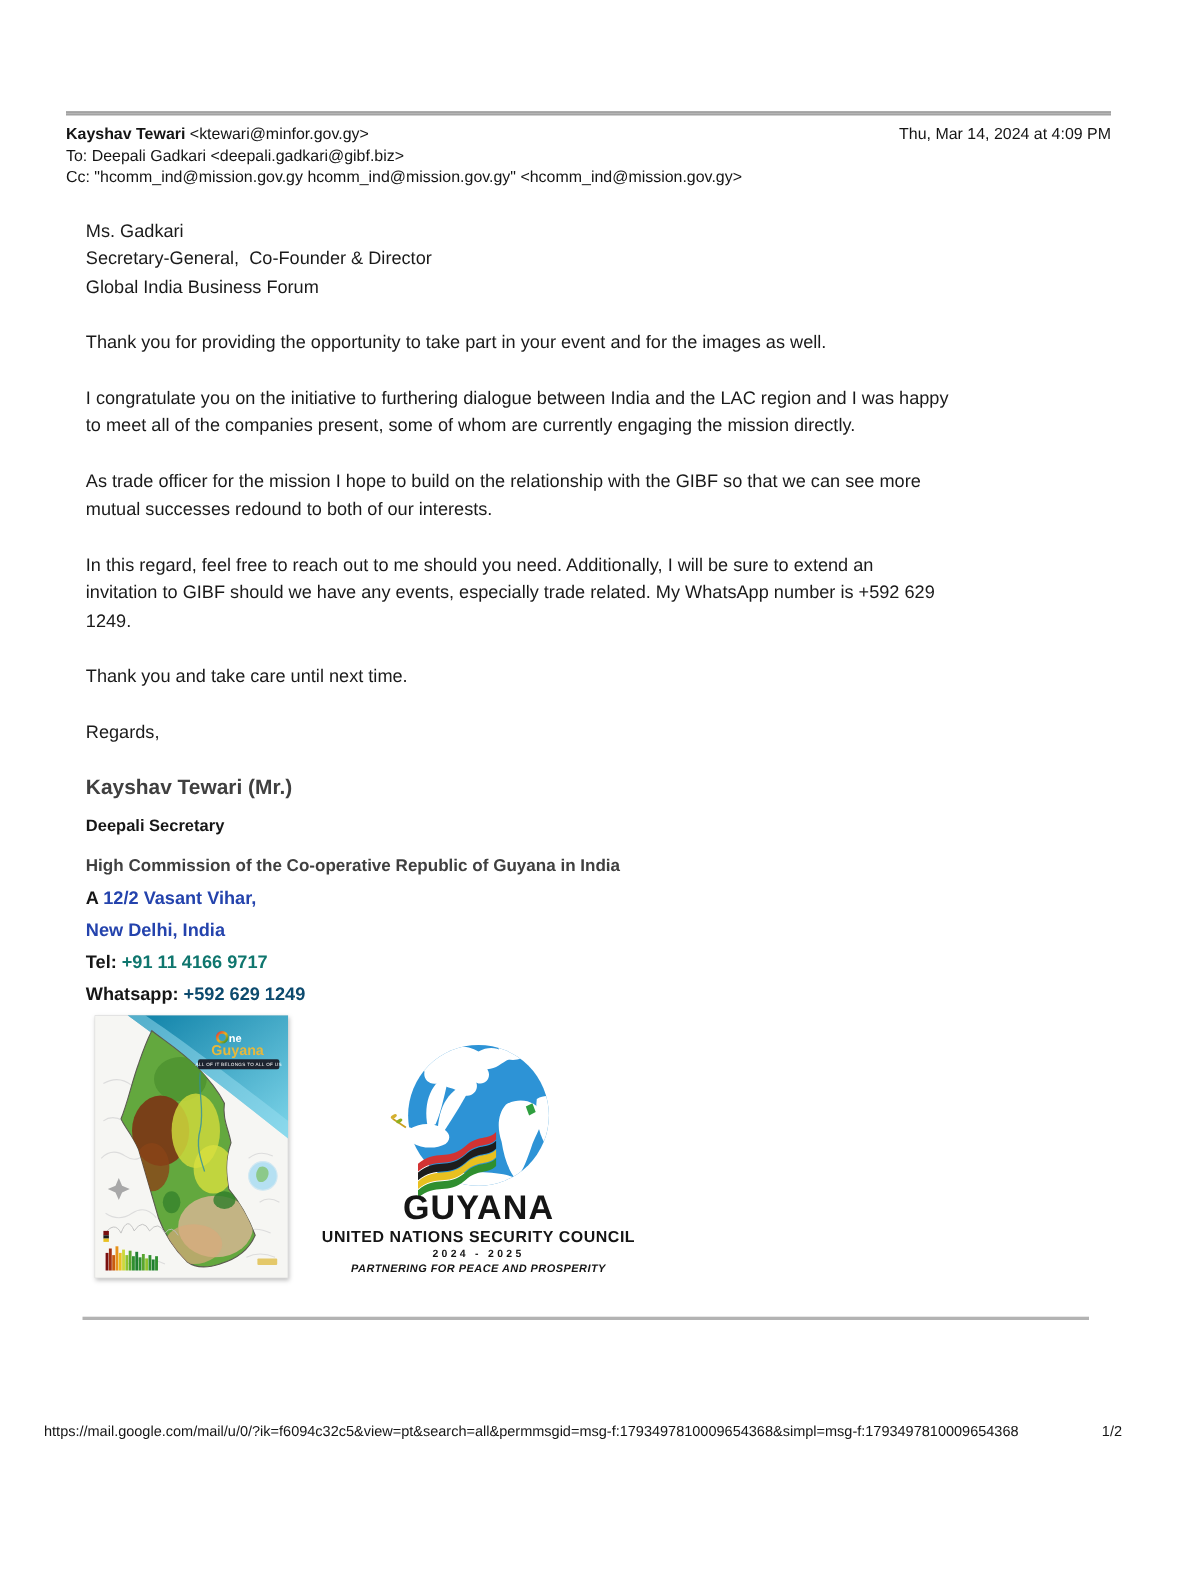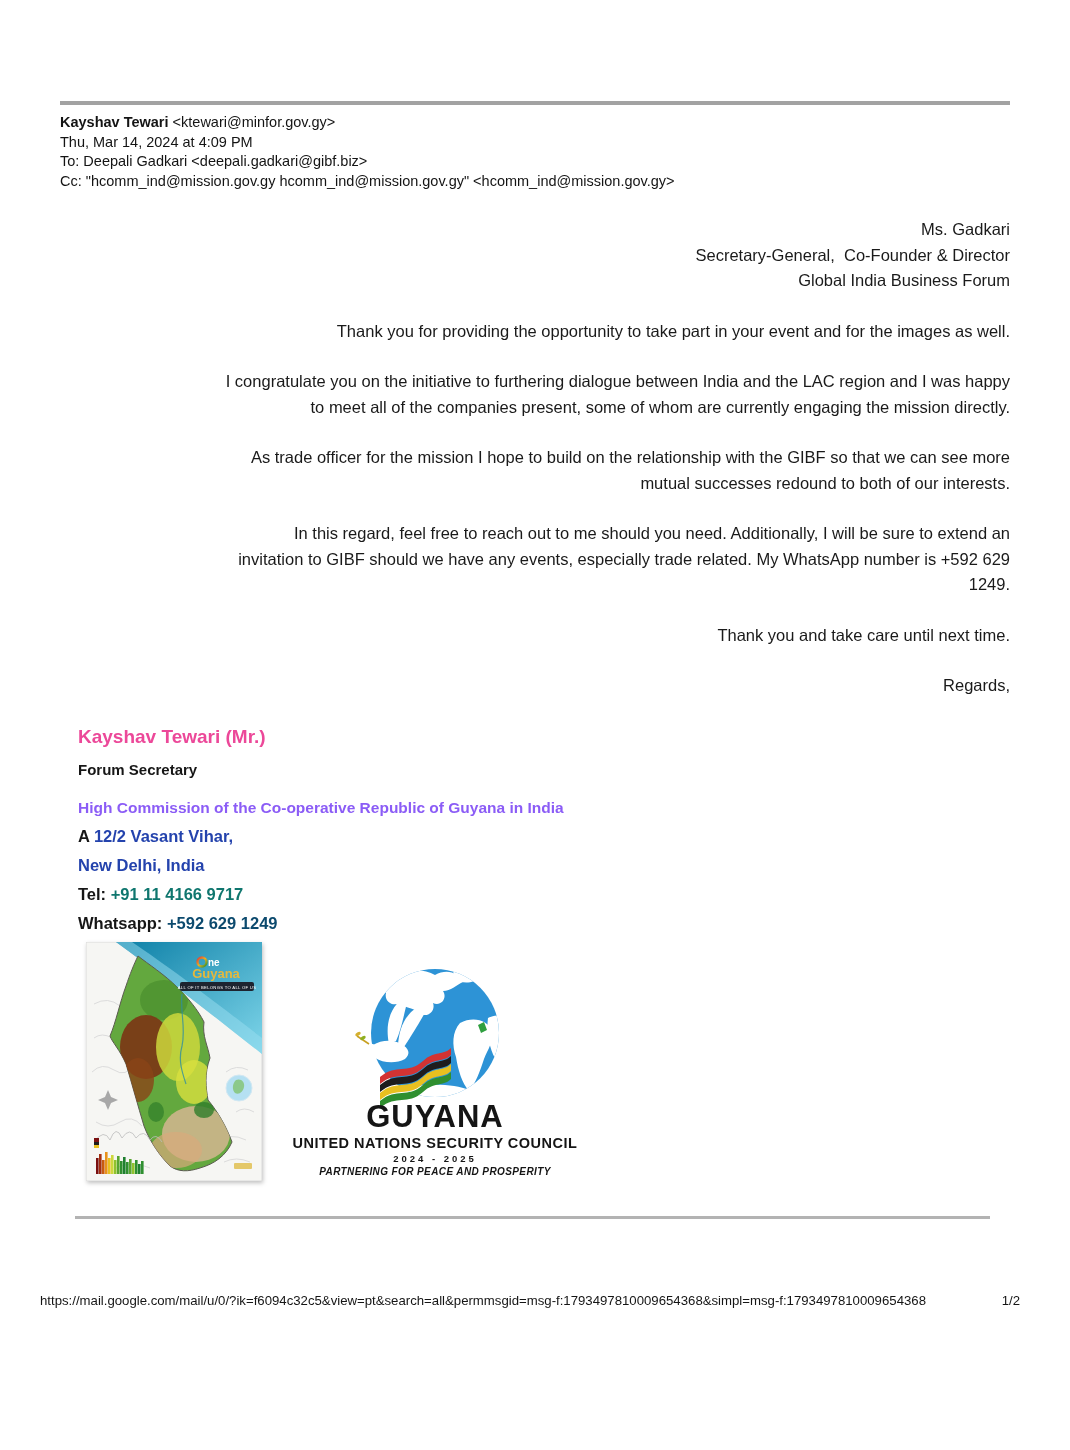--- a/index.html
+++ b/index.html
@@ -8,28 +8,28 @@
     font-family:"Liberation Sans", sans-serif;color:#111;
   }
   .content{margin:0 60px;}
   .spacer-top{height:101px;}
   .rule{border:none;border-top:2px solid #a2a2a2;margin:0;}
   .subject{
     font-size:19.5px;line-height:30px;font-weight:bold;color:#0f0f0f;
     margin:9px 0 9px 2px;white-space:pre-wrap;
   }
   .hdr{margin-top:8px;font-size:14.5px;line-height:19.5px;color:#141414;}
-  .hdr-row1{display:flex;justify-content:space-between;flex-direction:column;}
+  .hdr-row1{display:flex;justify-content:space-between;}
   .hdr b{font-weight:bold;}
   .email-body{margin:26px 0 0 18px;font-size:16.5px;line-height:25.5px;color:#1a1a1a;}
-  .pre{white-space:pre-wrap;text-align:right;}
+  .pre{white-space:pre-wrap;}
   .para{margin:0 0 25px 0;}
-  .sig-name{font-size:19px;font-weight:bold;margin-top:16px;color:#ec4899;}
+  .sig-name{font-size:19px;font-weight:bold;margin-top:16px;color:#404040;}
   .sig-title{font-size:15px;font-weight:bold;margin-top:8px;color:#161616;}
-  .sig-org{font-size:15.5px;font-weight:bold;margin-top:12px;color:#8b5cf6;}
+  .sig-org{font-size:15.5px;font-weight:bold;margin-top:12px;color:#404040;}
   .sig-contact{margin-top:2px;}
   .sig-line{font-size:16.5px;font-weight:bold;line-height:29px;color:#161616;}
   .link{text-decoration:none;}
   .link-dark{color:#2443ad;}
   .link-tel{color:#0f766e;}
   .link-wa{color:#0c4a6e;}
   .images-row{display:flex;align-items:flex-start;margin:4px 0 0 8px;}
   .map-svg{filter:drop-shadow(1px 2px 2px rgba(0,0,0,0.25));}
   .logo-wrap{margin:20px 0 0 23px;}
   .bottom-rule{border:none;border-top:3px solid #b3b3b3;margin:20px 20px 0 15px;}
@@ -69,21 +69,21 @@
     <p class="para pre">As trade officer for the mission I hope to build on the relationship with the GIBF so that we can see more
 mutual successes redound to both of our interests.</p>
     <p class="para pre">In this regard, feel free to reach out to me should you need. Additionally, I will be sure to extend an
 invitation to GIBF should we have any events, especially trade related. My WhatsApp number is +592 629
 1249.</p>
     <p class="para pre">Thank you and take care until next time.</p>
     <p class="para pre">Regards,</p>
 
     <div>
       <div class="sig-name">Kayshav Tewari (Mr.)</div>
-      <div class="sig-title">Forum Secretary</div>
+      <div class="sig-title">Deepali Secretary</div>
       <div class="sig-org">High Commission of the Co-operative Republic of Guyana in India</div>
       <div class="sig-contact">
         <div class="sig-line"><span>A </span><a class="link link-dark">12/2 Vasant Vihar,</a></div>
         <div class="sig-line"><a class="link link-dark">New Delhi, India</a></div>
         <div class="sig-line"><span>Tel: </span><a class="link link-tel">+91 11 4166 9717</a></div>
         <div class="sig-line"><span>Whatsapp: </span><a class="link link-wa">+592 629 1249</a></div>
       </div>
     </div>
 
     <div class="images-row">

